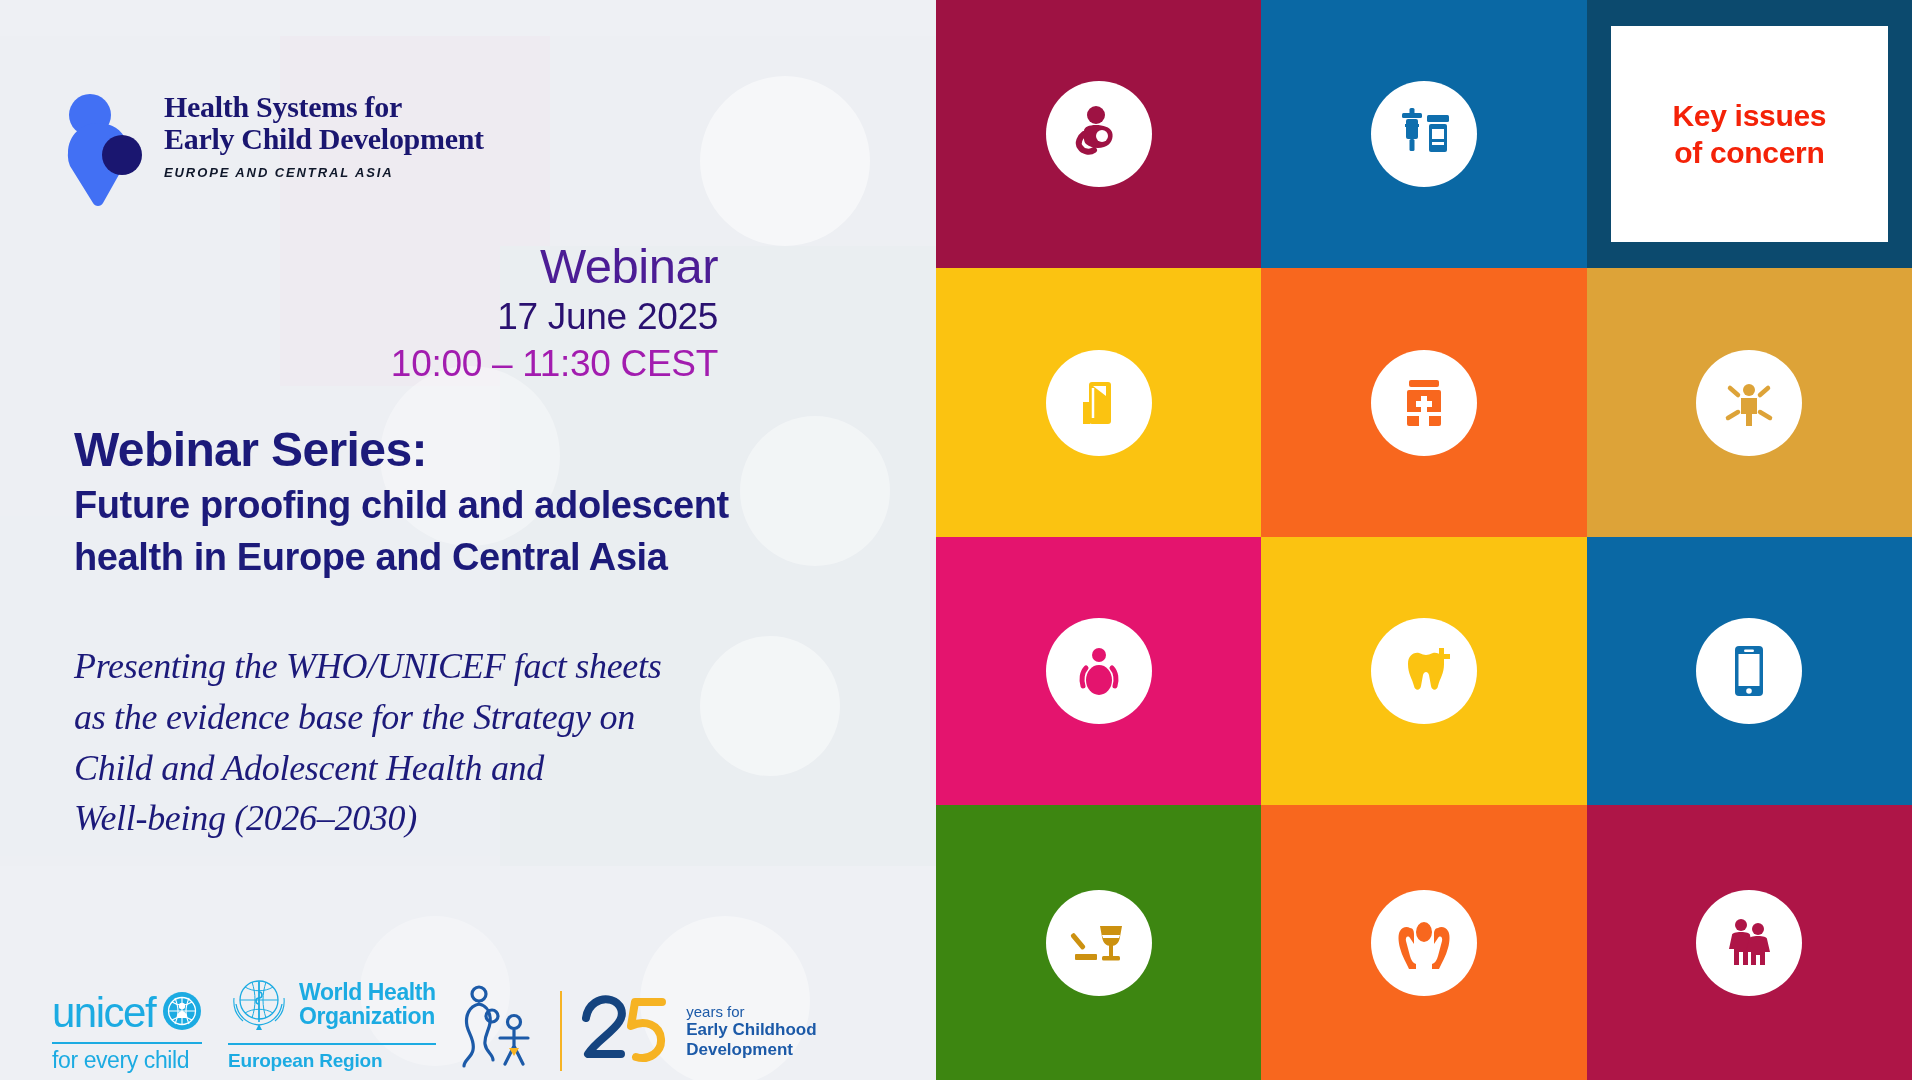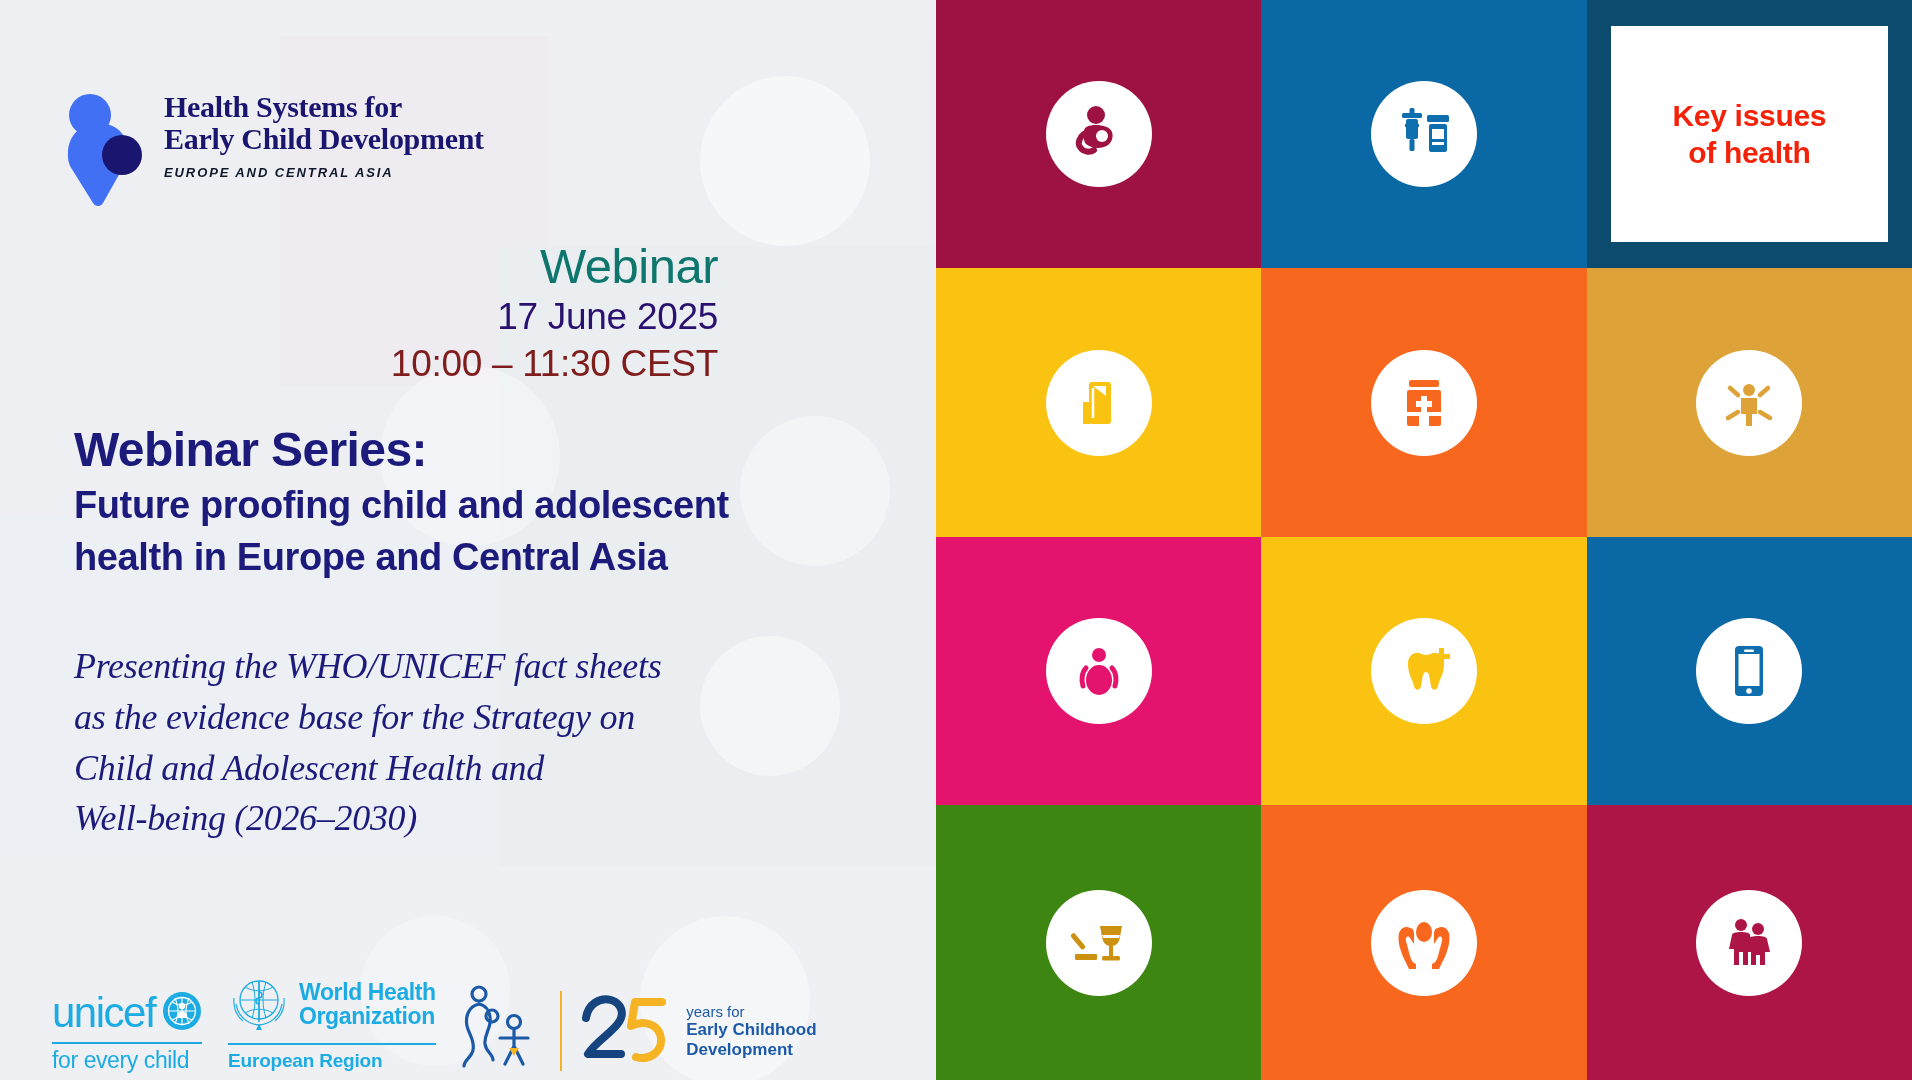--- a/index.html
+++ b/index.html
@@ -35,23 +35,23 @@
     font-size:30px; line-height:1.08; letter-spacing:-0.3px;
     white-space:nowrap;
   }
   .hsecd-sub {
     margin-top:9px; font-family:"Liberation Sans", sans-serif;
     font-weight:700; color:#0f172a; font-size:13px; letter-spacing:1.9px;font-style:italic;
   }
 
   
   .datebox { position:absolute; right:218px; top:205px; text-align:right; }
-  .d-webinar { font-size:49px; color:#0f766e; line-height:1.06; letter-spacing:-0.5px; }
+  .d-webinar { font-size:49px; color:#4c1d95; line-height:1.06; letter-spacing:-0.5px; }
   .d-date    { font-size:37px; color:#2a1170; line-height:1.28; letter-spacing:-0.3px; }
-  .d-time    { font-size:37px; color:#7f1d1d; line-height:1.28; letter-spacing:-0.3px; }
+  .d-time    { font-size:37px; color:#a21caf; line-height:1.28; letter-spacing:-0.3px; }
 
   
   .headline { position:absolute; left:74px; top:388px; color:#1c1a7a; }
   .h-1 { font-size:48px; font-weight:700; line-height:1.08; letter-spacing:-0.6px; }
   .h-2 { font-size:38px; font-weight:700; line-height:1.22; letter-spacing:-0.4px; margin-top:6px; }
 
   
   .bodytext {
     position:absolute; left:74px; top:605px; color:#1c1a7a;
     font-size:36px; font-style:italic; line-height:1.41; letter-spacing:-0.3px;
@@ -251,21 +251,21 @@
             <rect x="39" y="39" width="12" height="3" fill="#fff"></rect>
           </g>
         </svg>
       </div>
     </div>
 
     <div class="cell keycell" style="background:#0c4a6e;">
       <div class="keybox">
         <div class="keytext">
           <span>Key issues</span><br>
-          <span>of health</span>
+          <span>of concern</span>
         </div>
       </div>
     </div>
 
     <div class="cell" style="background:#fbc311;">
       <div class="disc">
         <svg width="62" height="62" viewBox="0 0 62 62" aria-hidden="true">
           <g fill="#fbc311">
             <path d="M24 10h16a3 3 0 0 1 3 3v36a3 3 0 0 1-3 3H24a3 3 0 0 1-3-3V13a3 3 0 0 1 3-3z"></path>
             <path d="M15 30h7v22h-7z"></path>

